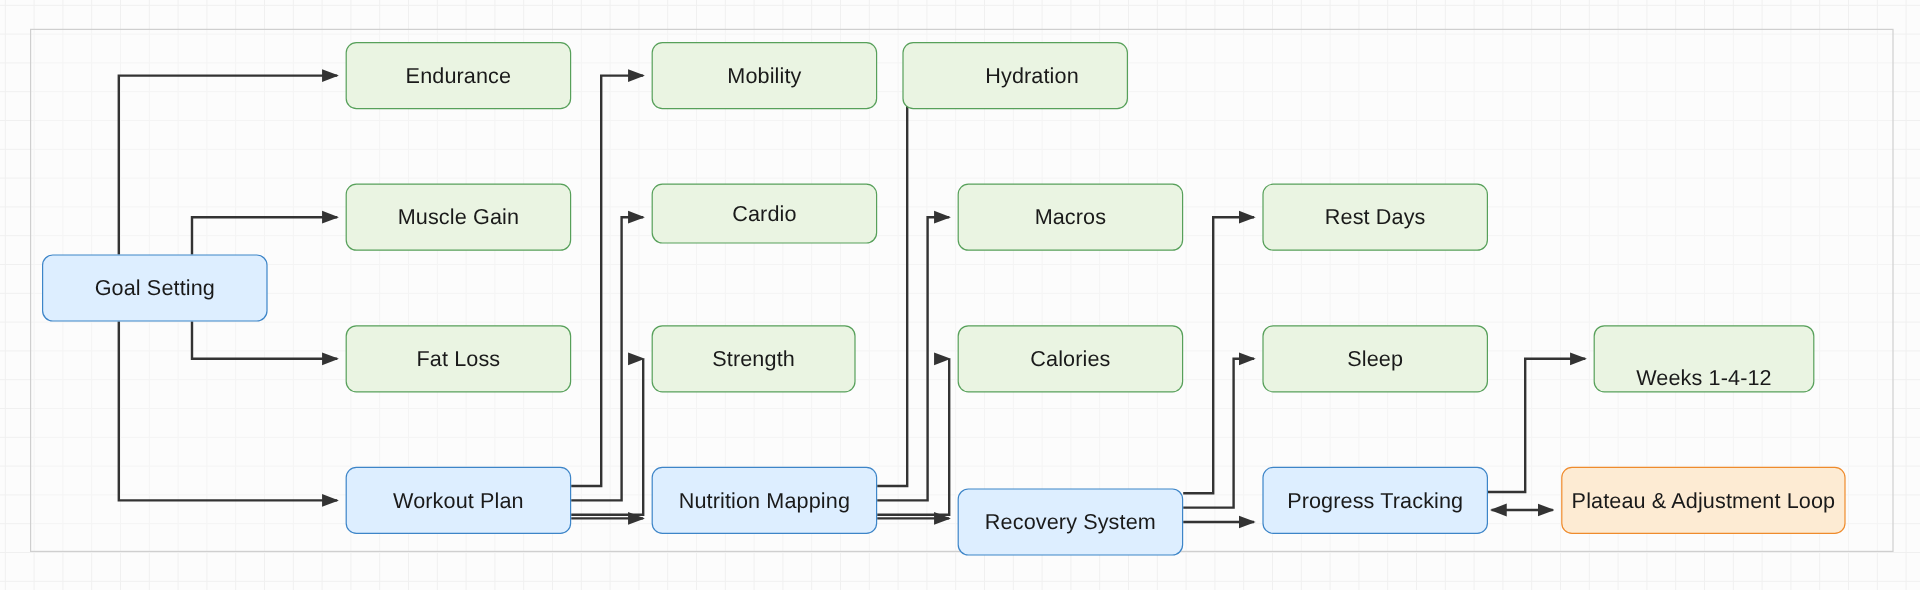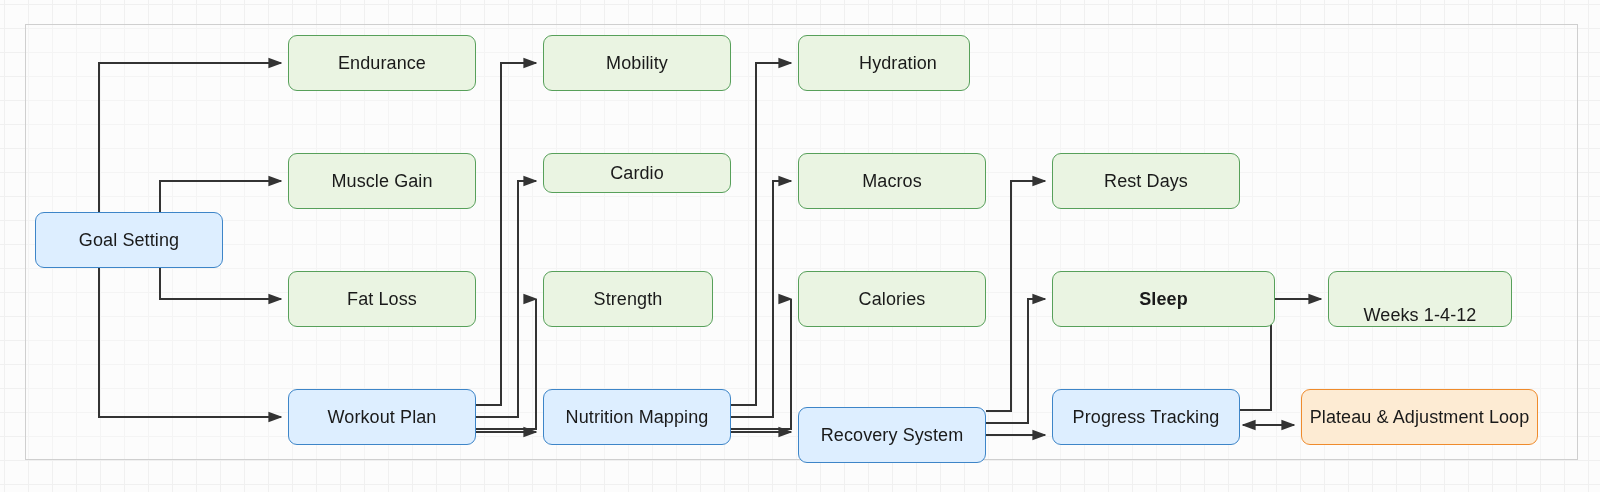--- a/index.html
+++ b/index.html
@@ -116,45 +116,45 @@
       </div>
       <div class="node green" style="left: 288px; top: 271px; width: 188px; height: 56px;">
         <span>Fat Loss</span>
       </div>
       <div class="node blue" style="left: 288px; top: 389px; width: 188px; height: 56px;">
         <span>Workout Plan</span>
       </div>
       <div class="node green" style="left: 543px; top: 35px; width: 188px; height: 56px;">
         <span>Mobility</span>
       </div>
-      <div class="node green" style="left: 543px; top: 153px; width: 188px; height: 40px;">
+      <div class="node green" style="left: 543px; top: 153px; width: 188px; height: 50px;">
         <span>Cardio</span>
       </div>
       <div class="node green" style="left: 543px; top: 271px; width: 170px; height: 56px;">
         <span>Strength</span>
       </div>
       <div class="node blue" style="left: 543px; top: 389px; width: 188px; height: 56px;">
         <span>Nutrition Mapping</span>
       </div>
-      <div class="node green" style="left: 798px; top: 35px; width: 172px; height: 56px; padding-left: 28px;">
+      <div class="node green" style="left: 752px; top: 35px; width: 188px; height: 56px; padding-left: 28px;">
         <span>Hydration</span>
       </div>
       <div class="node green" style="left: 798px; top: 153px; width: 188px; height: 56px; text-align: center;">
         <span>Macros</span>
       </div>
       <div class="node green" style="left: 798px; top: 271px; width: 188px; height: 56px;">
         <span>Calories</span>
       </div>
       <div class="node blue" style="left: 798px; top: 407px; width: 188px; height: 56px;">
         <span>Recovery System</span>
       </div>
       <div class="node green" style="left: 1052px; top: 153px; width: 188px; height: 56px;">
         <span>Rest Days</span>
       </div>
-      <div class="node green" style="left: 1052px; top: 271px; width: 223px; height: 56px; font-weight: bold;">
+      <div class="node green" style="left: 1052px; top: 271px; width: 188px; height: 56px;">
         <span>Sleep</span>
       </div>
       <div class="node blue" style="left: 1052px; top: 389px; width: 188px; height: 56px;">
         <span>Progress Tracking</span>
       </div>
       <div class="node green" style="left: 1328px; top: 271px; width: 184px; height: 56px; align-items: flex-end;">
         <span>Weeks 1-4-12</span>
       </div>
       <div class="node orange" style="left: 1301px; top: 389px; width: 237px; height: 56px;">
         <span>Plateau &amp; Adjustment Loop</span>

